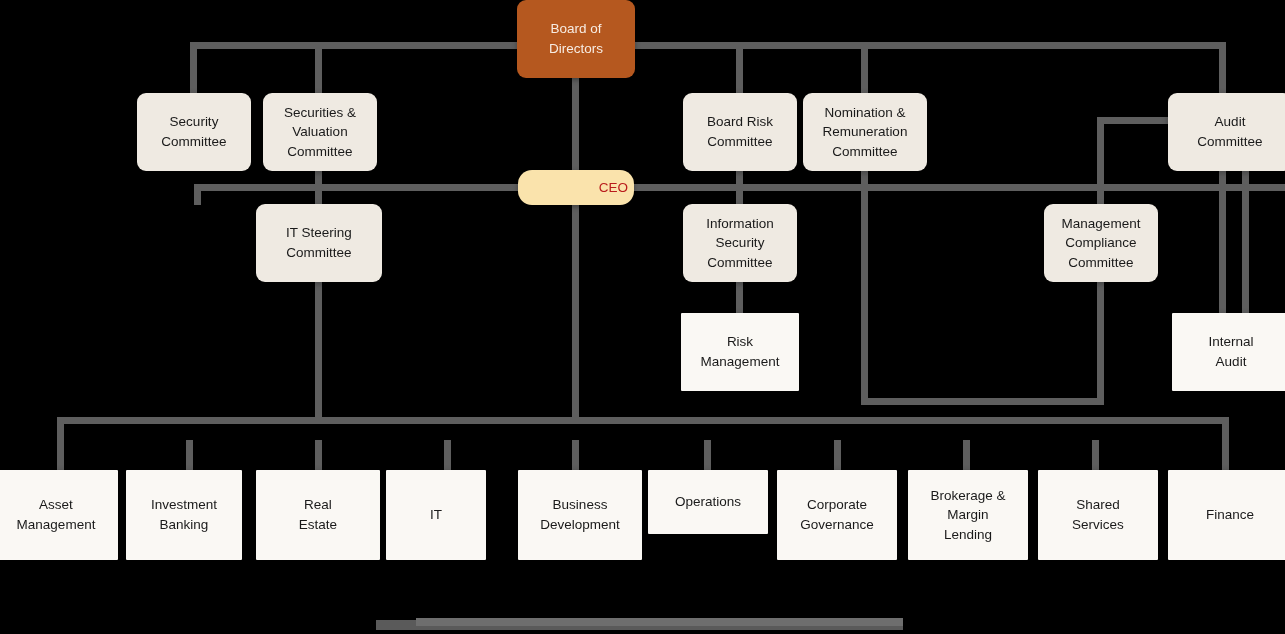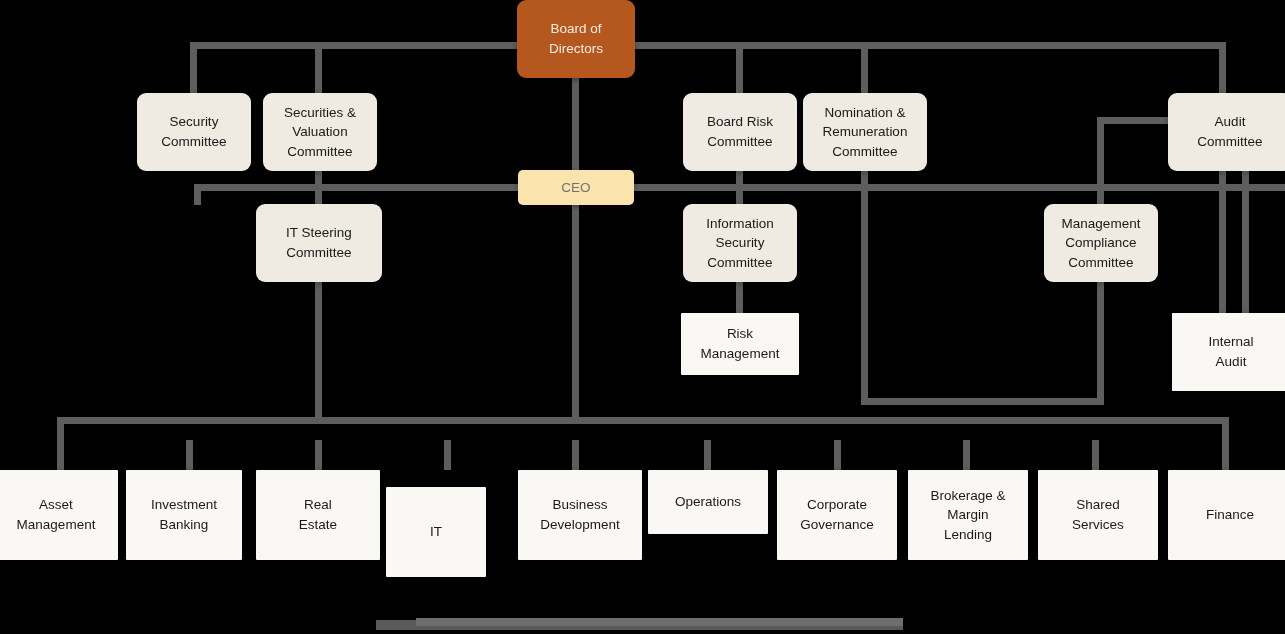--- a/index.html
+++ b/index.html
@@ -43,23 +43,24 @@
     white-space: pre-line;
   }
   .n-root {
     background: #b5581f;
     color: #f7ece3;
     border-radius: 9px;
     box-shadow: 0 2px 5px rgba(0,0,0,0.35);
   }
   .n-ceo {
     background: #fae3ac;
-    color: #737373;
-    border-radius: 5px;
+    color: #b91c1c;
+    border-radius: 14px;
     box-shadow: 0 2px 5px rgba(0,0,0,0.35);
+    text-align: right;
   }
   .n-committee {
     background: #efeae2;
     border-radius: 9px;
     box-shadow: 0 2px 6px rgba(0,0,0,0.30);
   }
   .n-unit {
     background: #faf8f4;
     border-radius: 1px;
     box-shadow: 0 2px 6px rgba(0,0,0,0.30);
@@ -196,21 +197,21 @@
 Security
 Committee</span>
   </div>
 
   <div class="node n-committee" style="left:1044px; top:204px; width:114px; height:78px;">
     <span class="lbl">Management
 Compliance
 Committee</span>
   </div>
 
-  <div class="node n-unit" style="left:681px; top:313px; width:118px; height:62px;">
+  <div class="node n-unit" style="left:681px; top:313px; width:118px; height:78px;">
     <span class="lbl">Risk
 Management</span>
   </div>
 
 
   <div class="node n-unit" style="left:1172px; top:313px; width:118px; height:78px;">
     <span class="lbl">Internal
 Audit</span>
   </div>
 
@@ -222,21 +223,21 @@
   <div class="node n-unit" style="left:126px; top:470px; width:116px; height:90px;">
     <span class="lbl">Investment
 Banking</span>
   </div>
 
   <div class="node n-unit" style="left:256px; top:470px; width:124px; height:90px;">
     <span class="lbl">Real
 Estate</span>
   </div>
 
-  <div class="node n-unit" style="left:386px; top:487px; width:100px; height:90px;">
+  <div class="node n-unit" style="left:386px; top:470px; width:100px; height:90px;">
     <span class="lbl">IT</span>
   </div>
 
   <div class="node n-unit" style="left:518px; top:470px; width:124px; height:90px;">
     <span class="lbl">Business
 Development</span>
   </div>
 
   <div class="node n-unit" style="left:648px; top:470px; width:120px; height:64px;">
     <span class="lbl">Operations</span>

